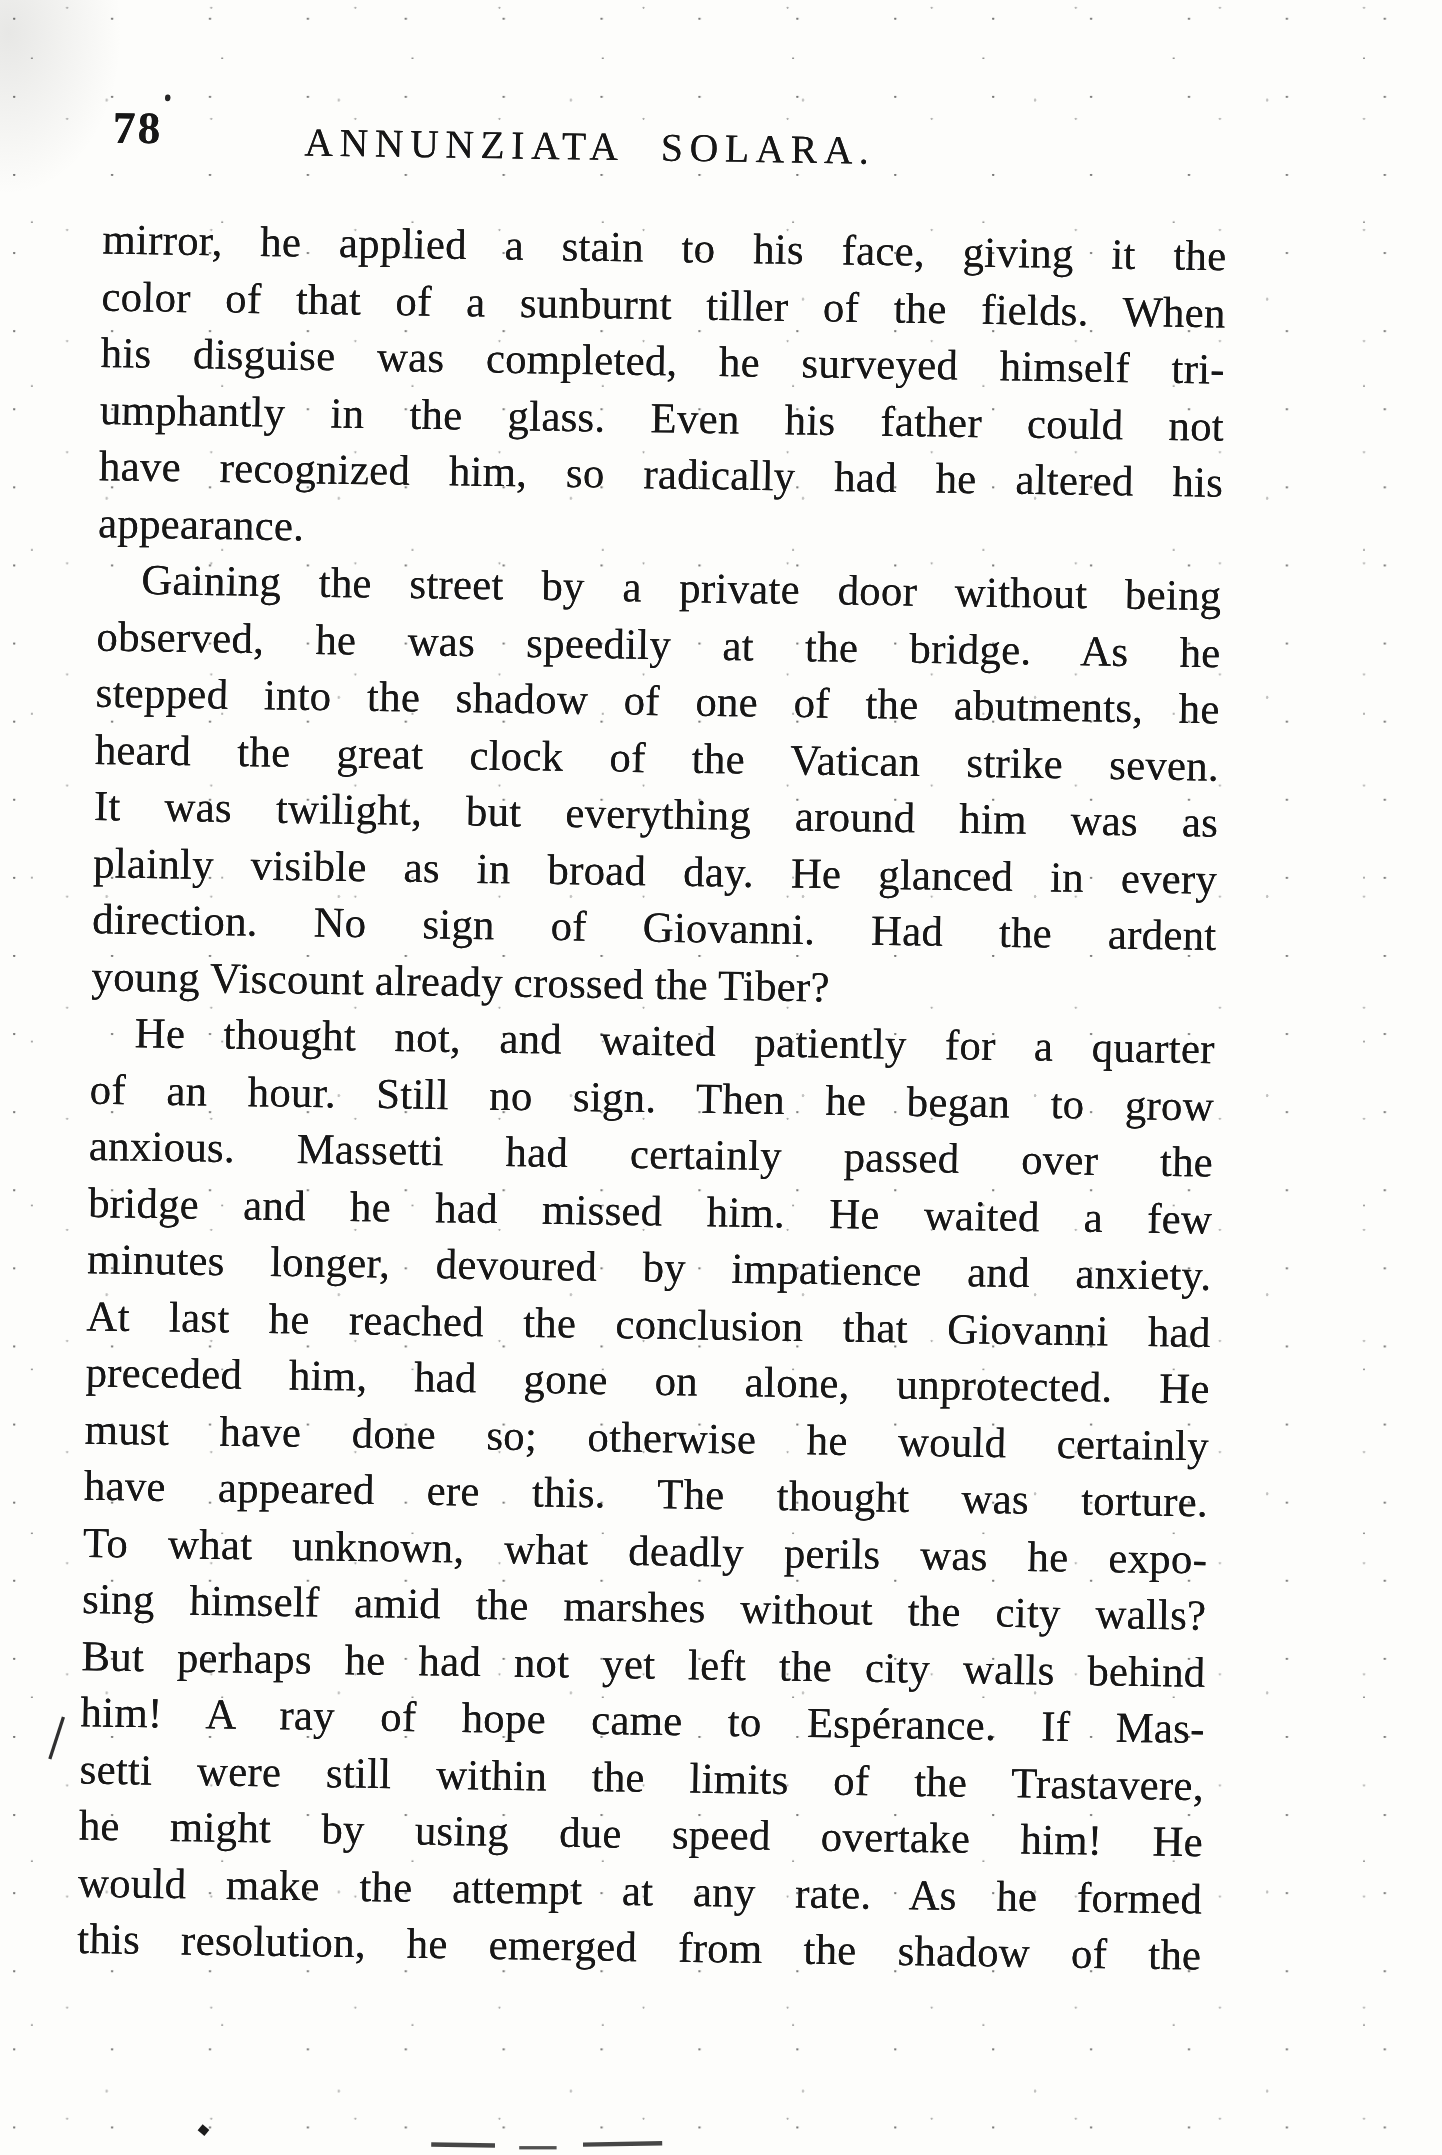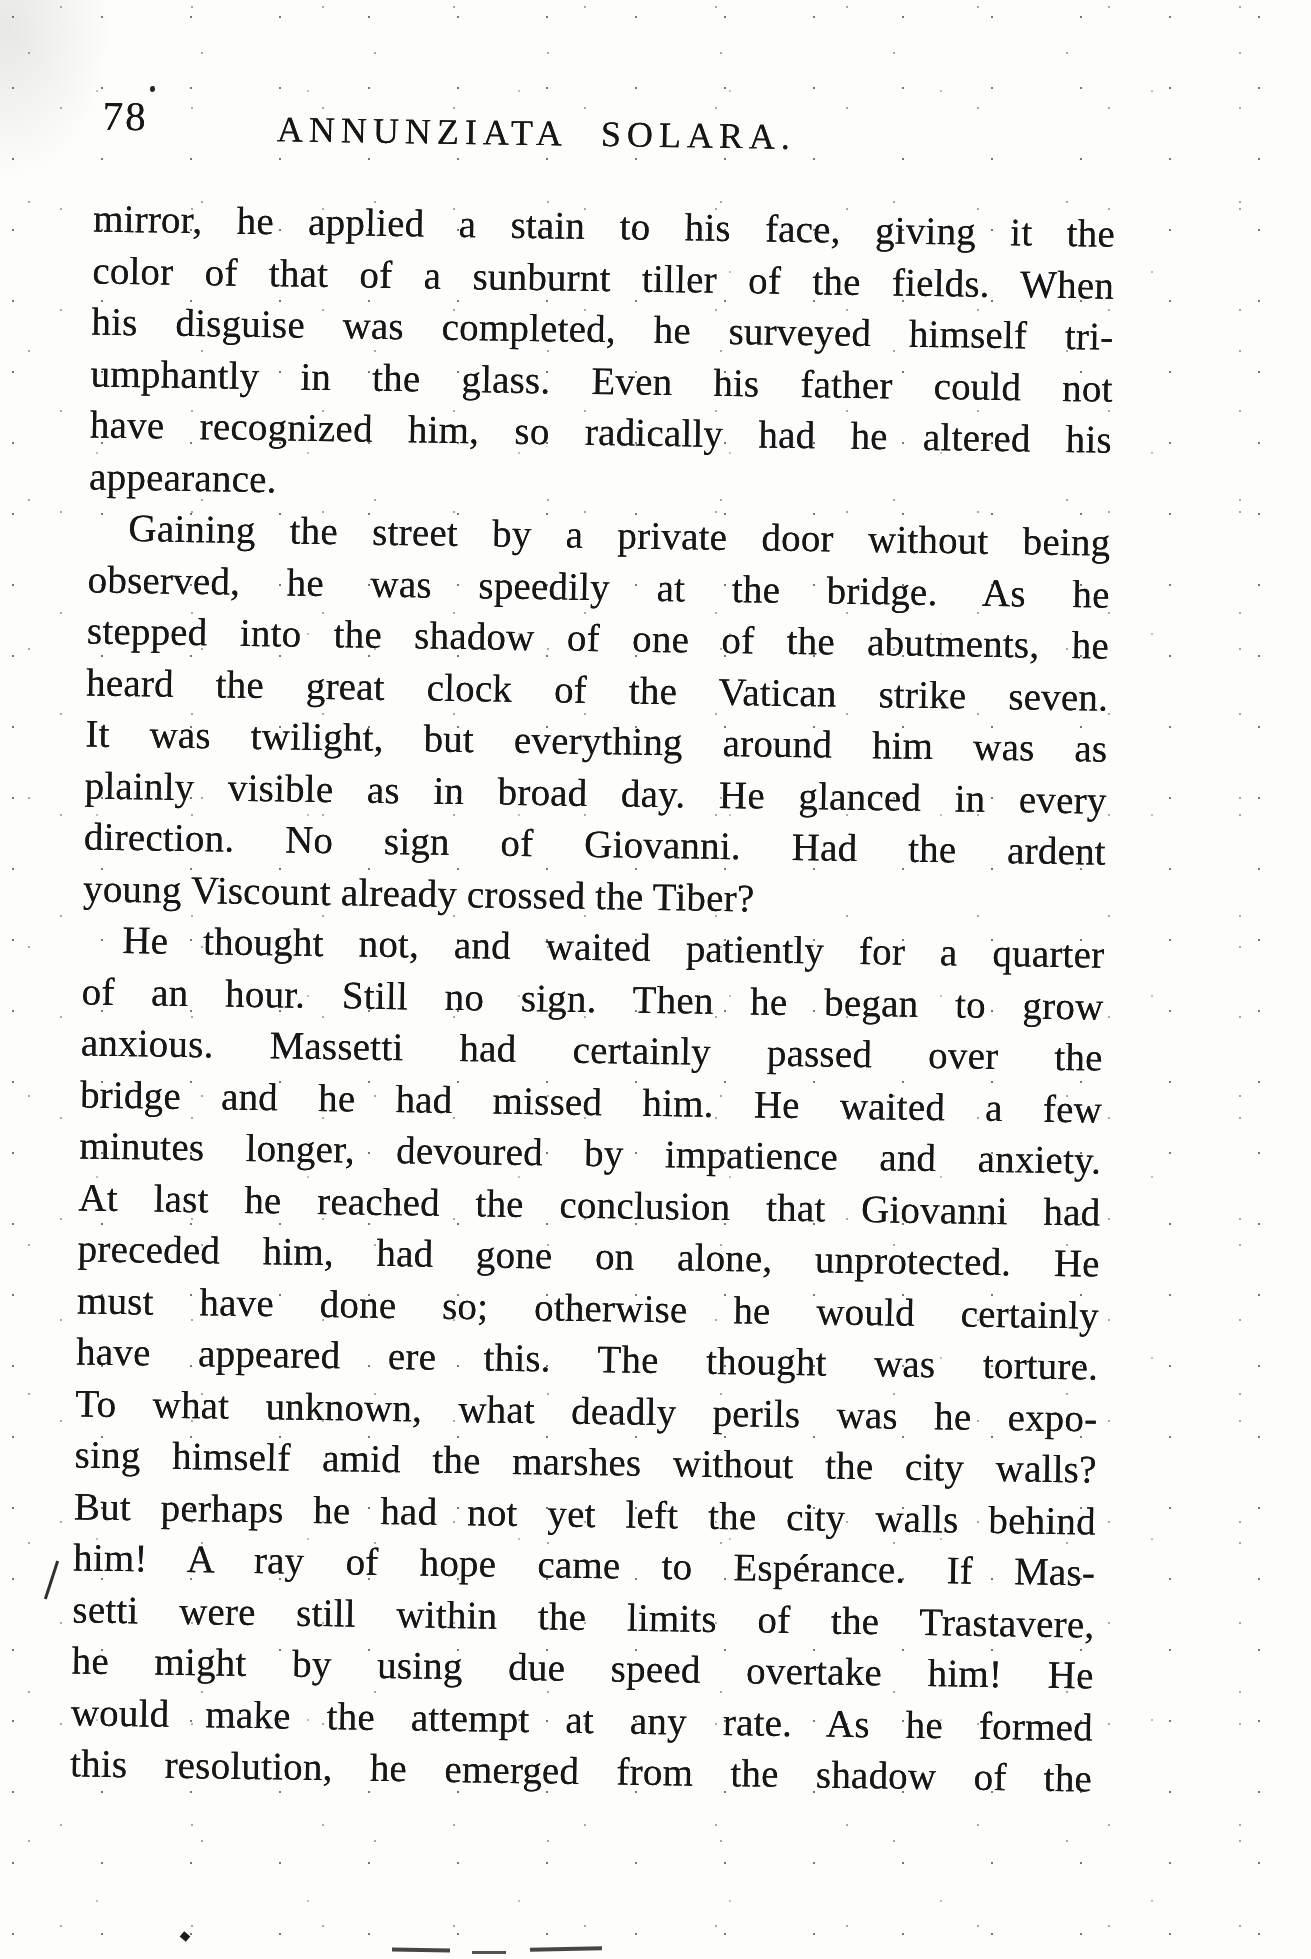--- a/index.html
+++ b/index.html
@@ -23,21 +23,21 @@
     background:radial-gradient(ellipse at 20% 20%, rgba(40,40,40,.10), transparent 65%);
   }
   .content{
     position:absolute;left:95px;top:90px;width:1022px;
     transform:rotate(0.85deg);transform-origin:30px 0;
     color:#171717;
   }
   .header-row{position:relative;height:96px;}
   .page-number{
     position:absolute;left:8px;top:2px;
-    font-size:41px;font-weight:normal;letter-spacing:2px;
+    font-size:41px;font-weight:bold;letter-spacing:2px;
     text-shadow:0 0 .5px #171717;
   }
   .running-title{
     position:absolute;left:0;right:0;top:16px;
     text-align:center;padding-right:138px;
     font-size:36px;letter-spacing:6px;word-spacing:20px;
     text-shadow:0 0 .6px #171717;
     white-space:nowrap;
   }
   .body-text{margin-top:7px;}

